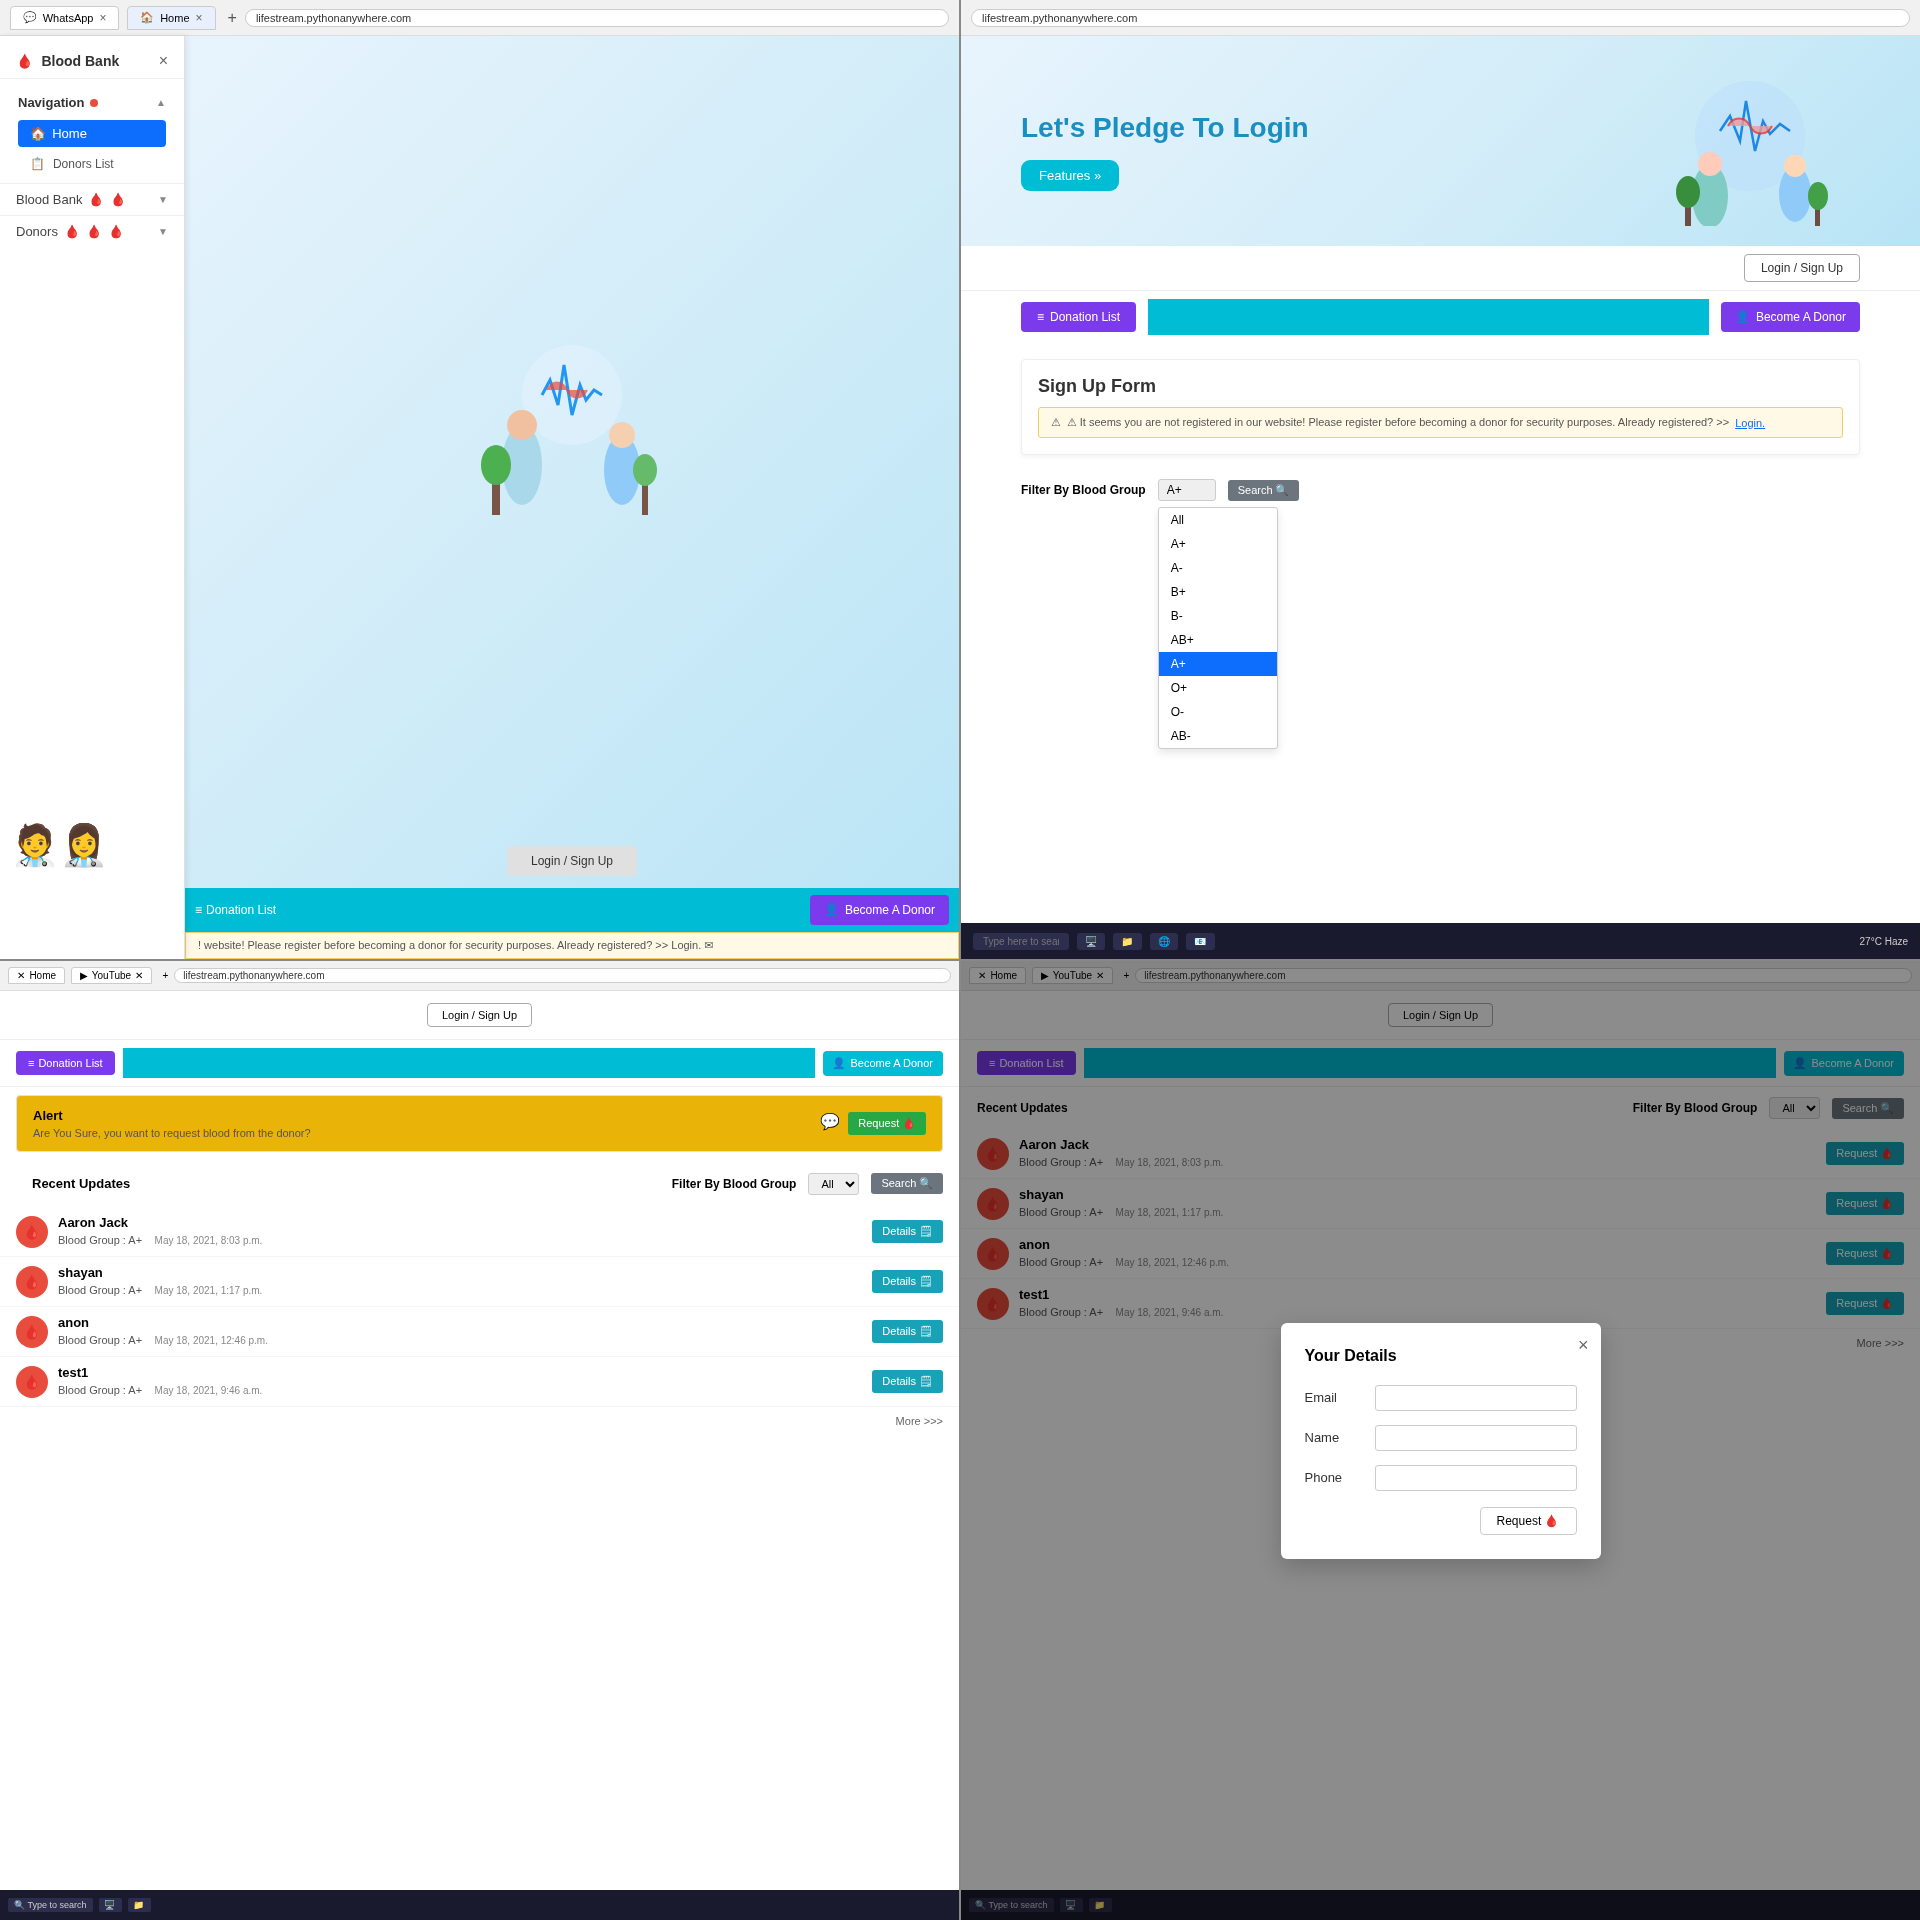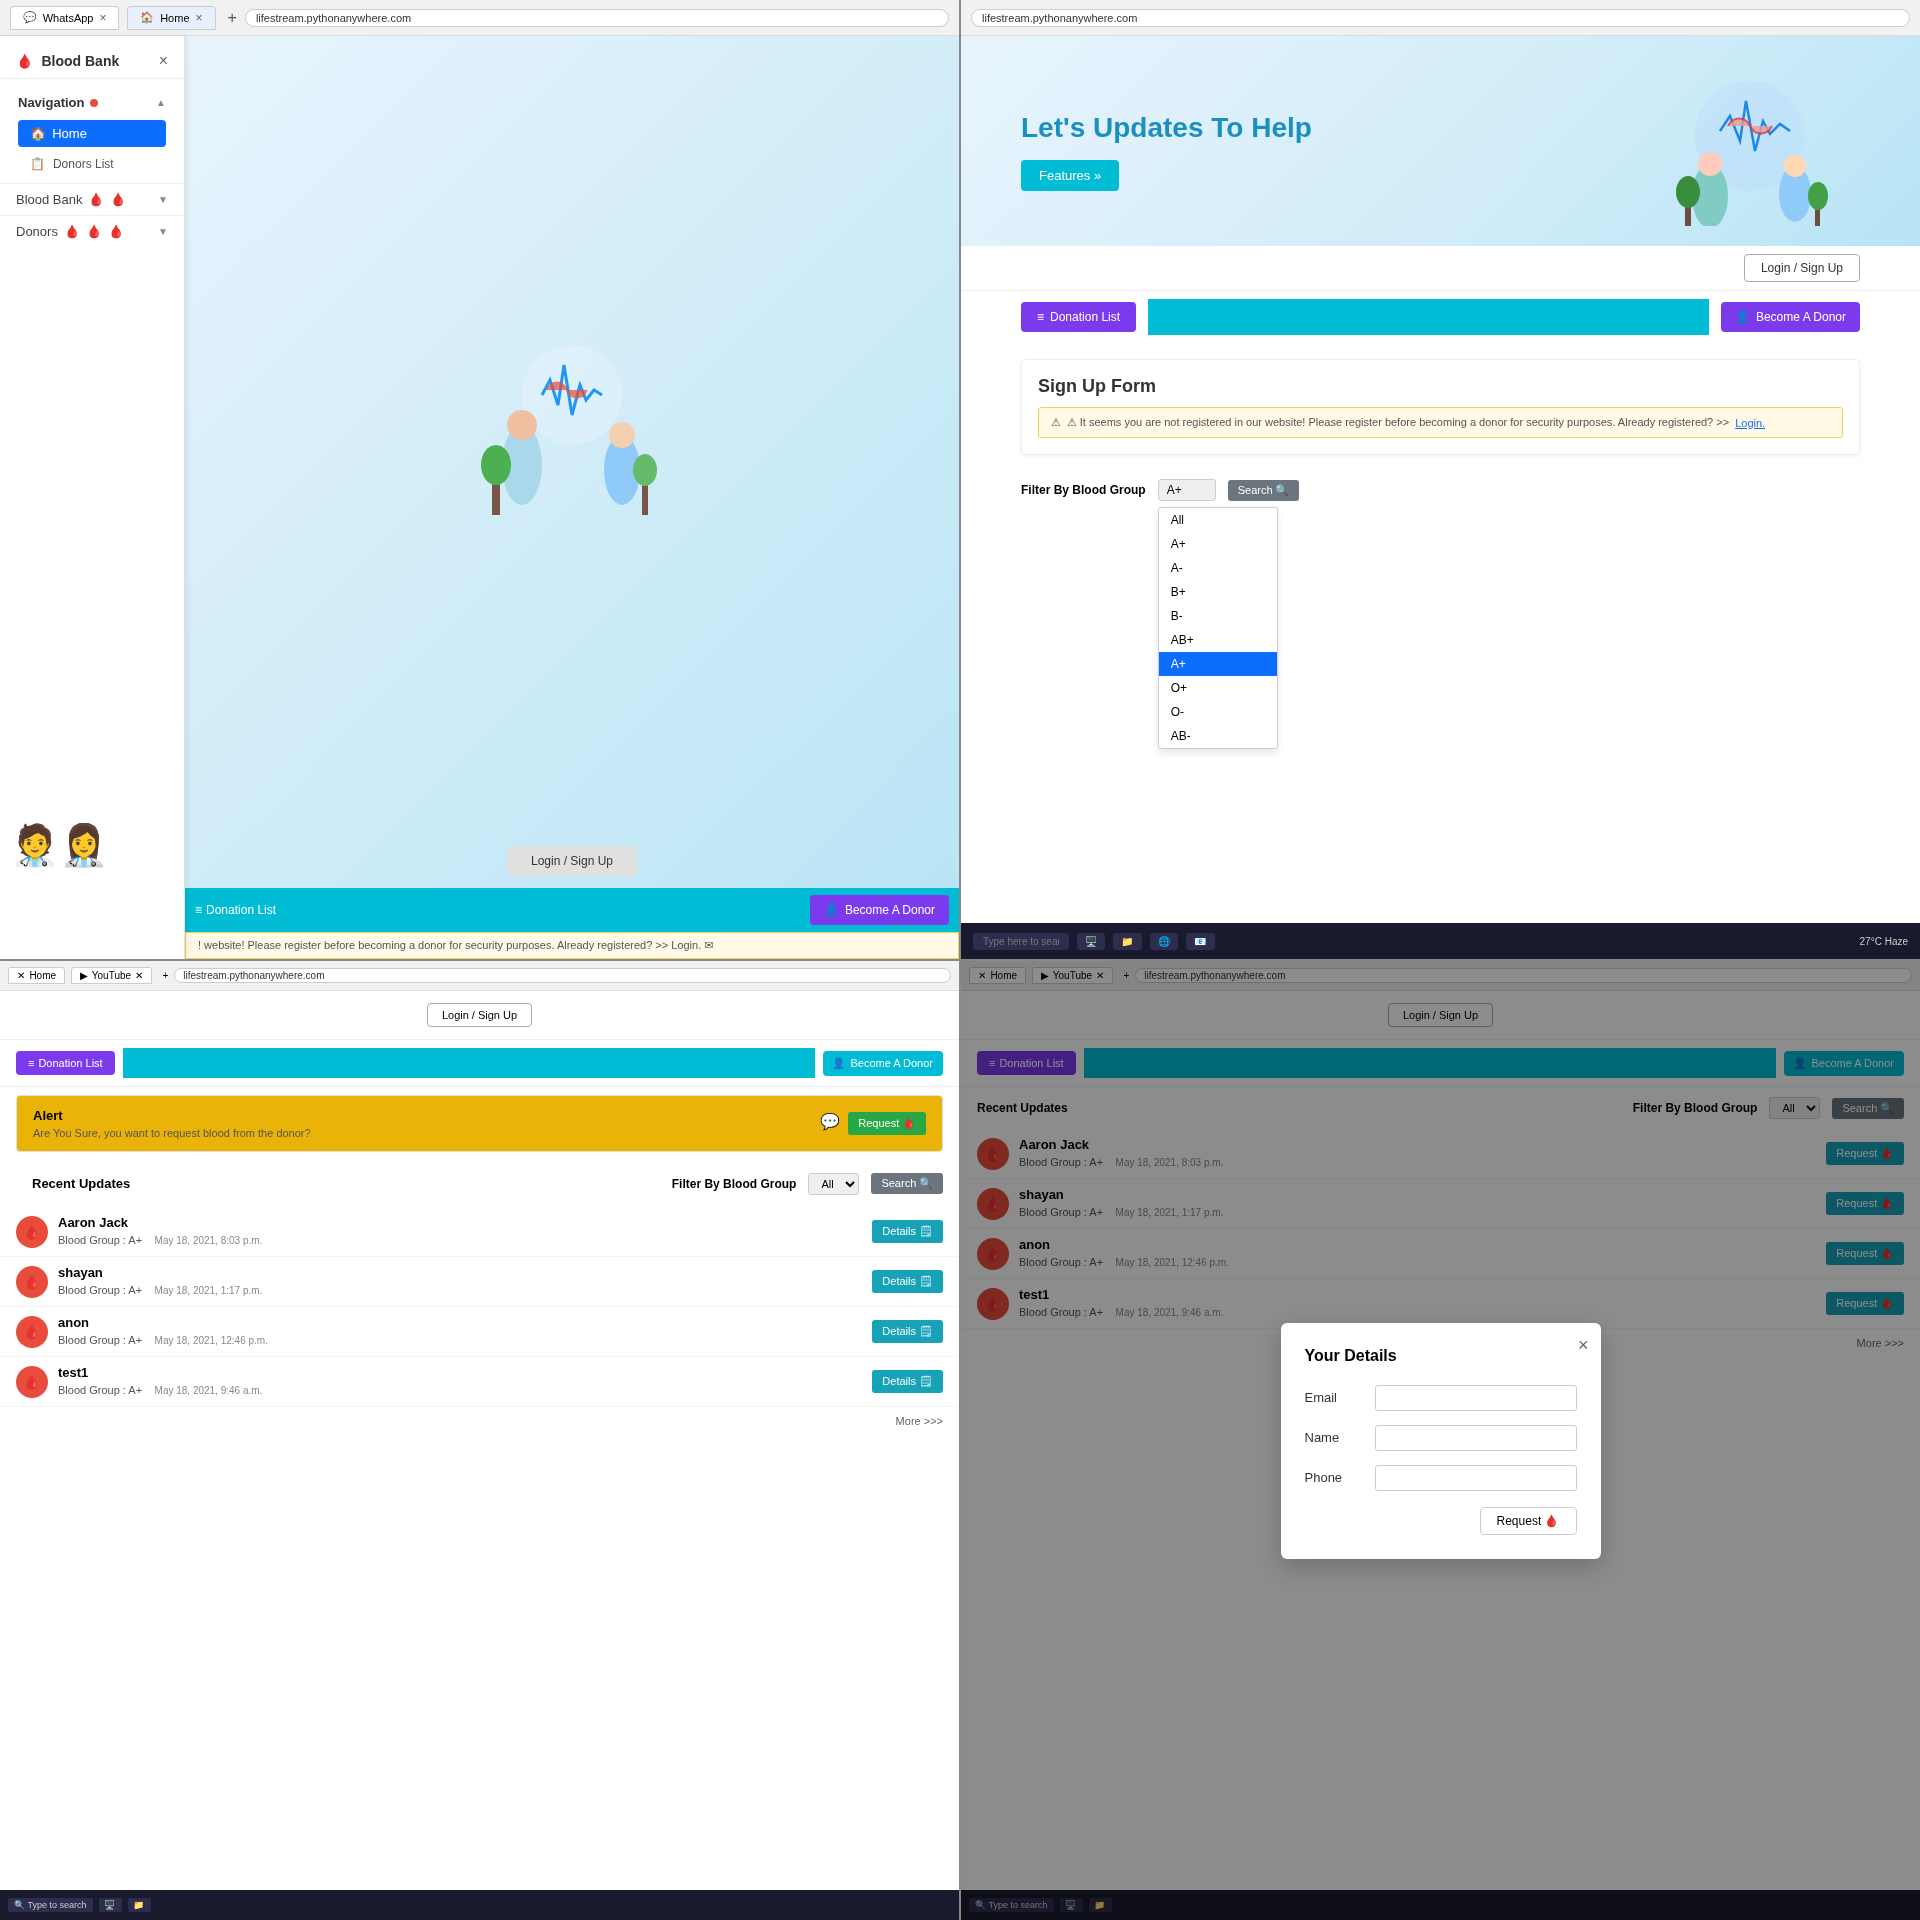--- a/index.html
+++ b/index.html
@@ -37,21 +37,21 @@
     .p1-warning { background: #fff9e6; border: 1px solid #f0d060; padding: 6px 12px; font-size: 11px; color: #555; }
     .p1-illustration { position: absolute; bottom: 90px; left: 10px; }
     .p1-illus-chars { font-size: 40px; }
 
     
     .p2-browser { background: #f1f1f1; height: 36px; display: flex; align-items: center; padding: 0 10px; gap: 8px; border-bottom: 1px solid #ddd; }
     .p2-url { background: #fff; border: 1px solid #ccc; border-radius: 12px; padding: 2px 10px; font-size: 11px; color: #333; flex: 1; }
     .p2-content { position: relative; height: calc(100% - 36px); }
     .p2-hero { background: linear-gradient(135deg, #e8f4fd 0%, #d0ecf8 60%, #b8e4f5 100%); padding: 40px 60px 20px; display: flex; justify-content: space-between; align-items: center; }
     .p2-hero-text h1 { font-size: 28px; color: #1a8fc1; font-weight: bold; margin-bottom: 16px; }
-    .p2-features-btn { background: #00bcd4; color: #fff; border: none; padding: 8px 18px; border-radius: 4px; font-size: 13px; cursor: pointer; display: flex; align-items: center; gap: 4px; }
+    .p2-features-btn { background: #00bcd4; color: #fff; border: none; padding: 8px 18px; border-radius: 9px; font-size: 13px; cursor: pointer; display: flex; align-items: center; gap: 4px; }
     .p2-hero-art { display: flex; align-items: center; gap: 20px; }
     .p2-login-area { text-align: right; padding: 8px 60px; }
     .p2-login-btn { background: #fff; border: 1px solid #aaa; padding: 6px 16px; border-radius: 4px; font-size: 12px; cursor: pointer; color: #333; }
     .p2-nav-bar { background: #fff; padding: 8px 60px; display: flex; align-items: center; gap: 12px; border-top: 1px solid #eee; }
     .p2-donation-list-btn { background: #7c3aed; color: #fff; border: none; padding: 8px 16px; border-radius: 4px; font-size: 12px; cursor: pointer; display: flex; align-items: center; gap: 6px; }
     .p2-become-btn { background: #7c3aed; color: #fff; border: none; padding: 8px 14px; border-radius: 4px; font-size: 12px; cursor: pointer; display: flex; align-items: center; gap: 6px; }
     .p2-cyan-bar { background: #00bcd4; flex: 1; height: 36px; }
     .p2-signup-form { background: #fff; border: 1px solid #eee; margin: 16px 60px; padding: 16px; border-radius: 4px; box-shadow: 0 2px 4px rgba(0,0,0,0.05); }
     .p2-signup-title { font-size: 18px; font-weight: bold; color: #333; margin-bottom: 10px; }
     .p2-warning { background: #fff9e6; border: 1px solid #f0d060; padding: 8px 12px; font-size: 11px; color: #555; border-radius: 3px; display: flex; align-items: center; gap: 6px; }
@@ -260,21 +260,21 @@
     <div class="p2-browser">
       <div class="p2-url">
         <span>lifestream.pythonanywhere.com</span>
       </div>
     </div>
 
     <div class="p2-content">
 
       <div class="p2-hero">
         <div class="p2-hero-text">
-          <h1>Let's Updates To Help</h1>
+          <h1>Let's Pledge To Login</h1>
           <button class="p2-features-btn">Features »</button>
         </div>
         <div class="p2-hero-art">
           <svg width="220" height="150" viewBox="0 0 220 150">
             <circle cx="110" cy="60" r="55" fill="#bbdefb" opacity="0.5"></circle>
             <path d="M80,55 L90,40 L100,65 L106,25 L115,75 L123,45 L130,58 L140,48 L150,55" stroke="#1e88e5" stroke-width="2.5" fill="none"></path>
             <path d="M88,50 C93,40 105,40 110,50 C115,60 127,60 132,50" stroke="#e53935" stroke-width="2" fill="#ef9a9a" opacity="0.8"></path>
             <ellipse cx="70" cy="120" rx="18" ry="32" fill="#80cbc4"></ellipse>
             <circle cx="70" cy="88" r="12" fill="#ffccbc"></circle>
             <ellipse cx="155" cy="118" rx="16" ry="28" fill="#90caf9"></ellipse>

